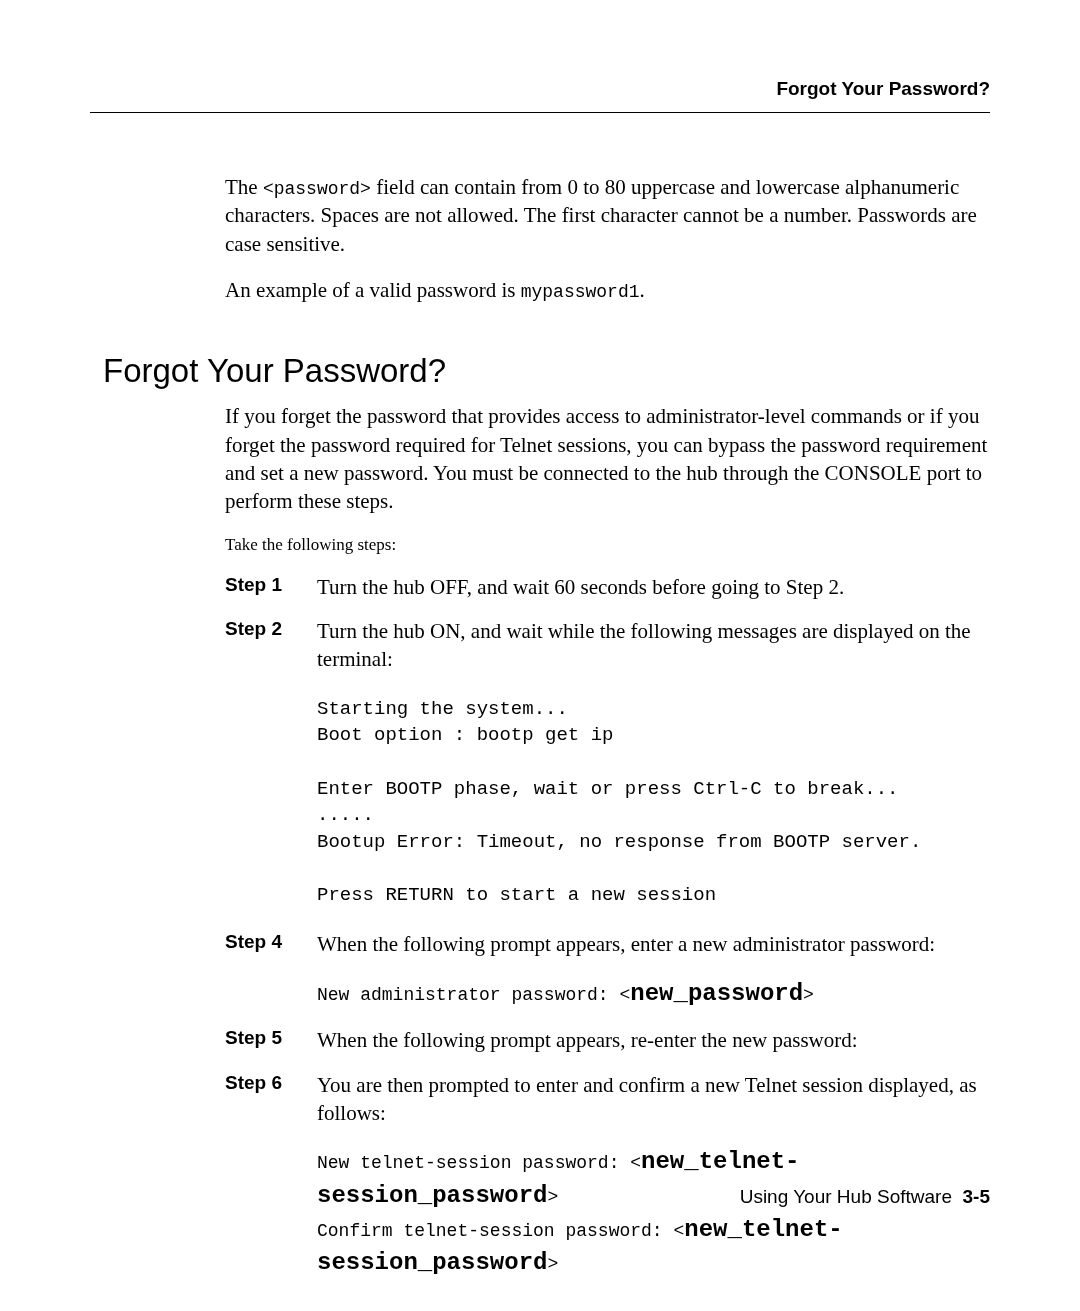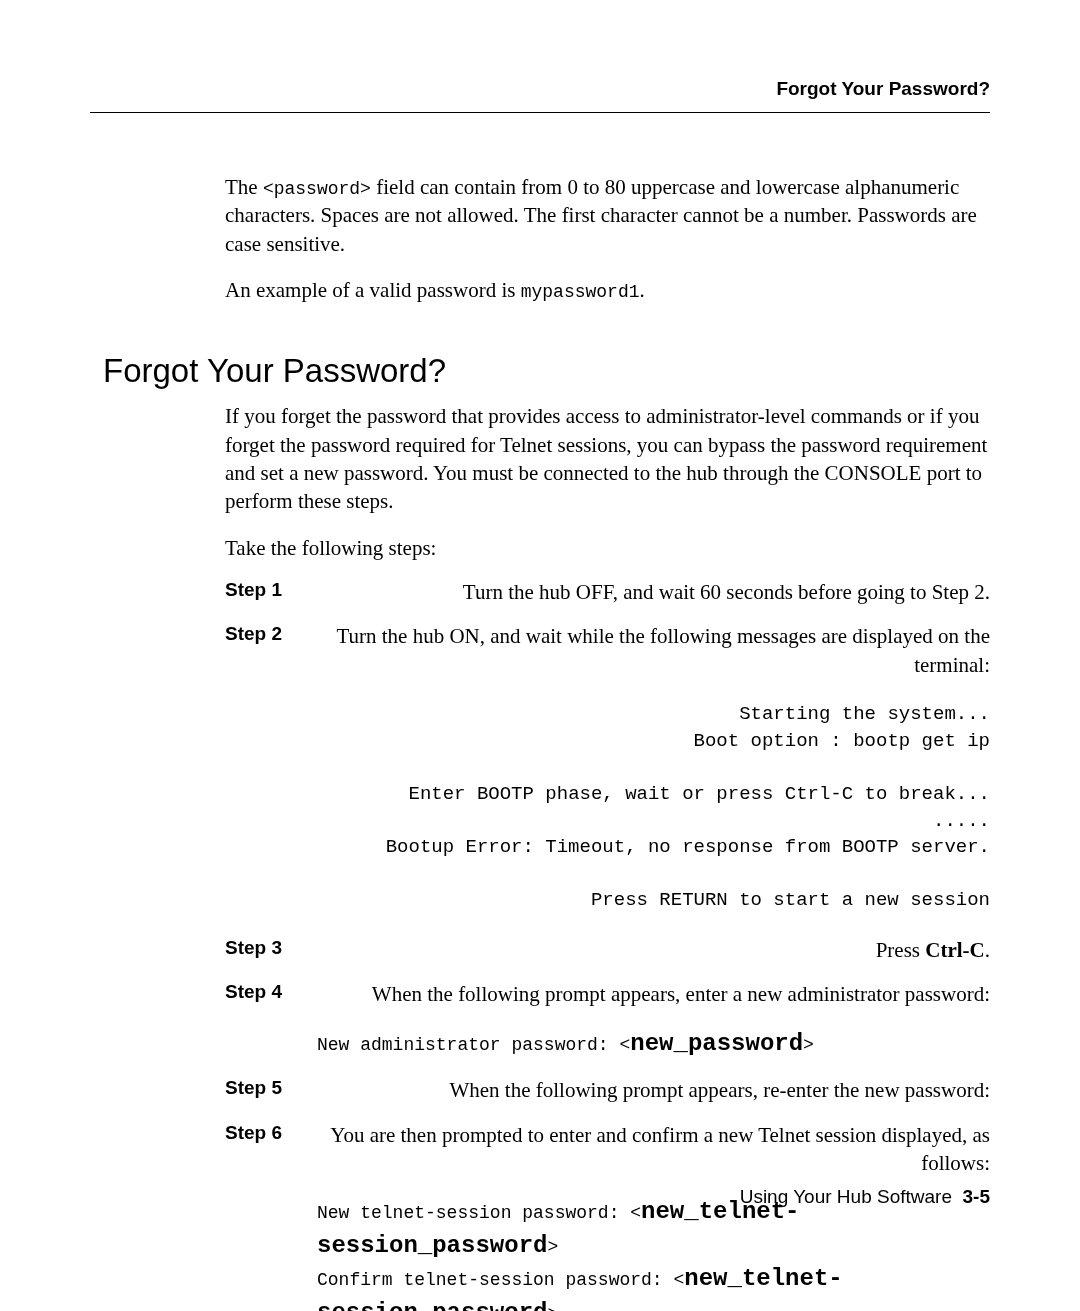--- a/index.html
+++ b/index.html
@@ -29,21 +29,21 @@
     }
     .content {
       padding-left: 135px;
     }
     .para {
       font-size: 21px;
       line-height: 1.35;
       margin-bottom: 18px;
     }
     .para-nm {
-      font-size: 21px;
+      font-size: 17px;
       line-height: 1.35;
     }
     .mono {
       font-family: 'Courier New', Courier, monospace;
       font-size: 18px;
     }
     .mono-bold {
       font-family: 'Courier New', Courier, monospace;
       font-size: 24px;
       font-weight: bold;
@@ -71,30 +71,28 @@
       width: 92px;
       flex-shrink: 0;
       padding-top: 1px;
     }
     .step-body {
       flex: 1;
     }
     .step-body p {
       font-size: 21px;
       line-height: 1.35;
-      text-align: right;
     }
     .terminal {
       font-family: 'Courier New', Courier, monospace;
       font-size: 19px;
       white-space: pre;
       line-height: 1.4;
       margin-top: 22px;
       margin-bottom: 6px;
-      text-align: right;
     }
     .terminal-sm {
       font-family: 'Courier New', Courier, monospace;
       font-size: 19px;
       line-height: 1.4;
       margin-top: 18px;
     }
     .footer {
       position: absolute;
       bottom: 103px;
@@ -144,28 +142,20 @@
 Boot option : bootp get ip
 
 Enter BOOTP phase, wait or press Ctrl-C to break...
 .....
 Bootup Error: Timeout, no response from BOOTP server.
 
 Press RETURN to start a new session</div>
         </div>
       </div>
 
-      <div class="step">
-        <div class="step-label">Step 3</div>
-        <div class="step-body">
-          <p>
-            <span>Press </span><b>Ctrl-C</b><span>.</span>
-          </p>
-        </div>
-      </div>
 
       <div class="step">
         <div class="step-label">Step 4</div>
         <div class="step-body">
           <p>When the following prompt appears, enter a new administrator password:</p>
           <div class="terminal-sm">
             <span class="mono">New administrator password: &lt;</span><span class="mono-bold">new_password</span><span class="mono">&gt;</span>
           </div>
         </div>
       </div>

